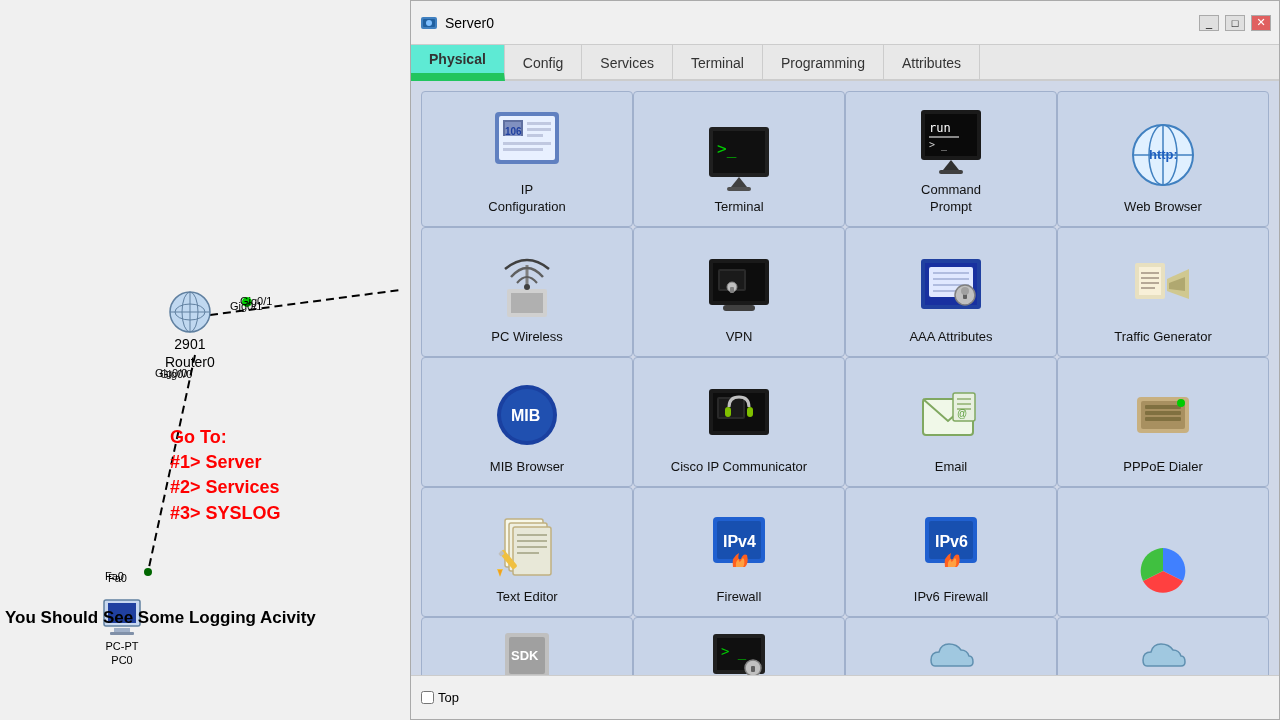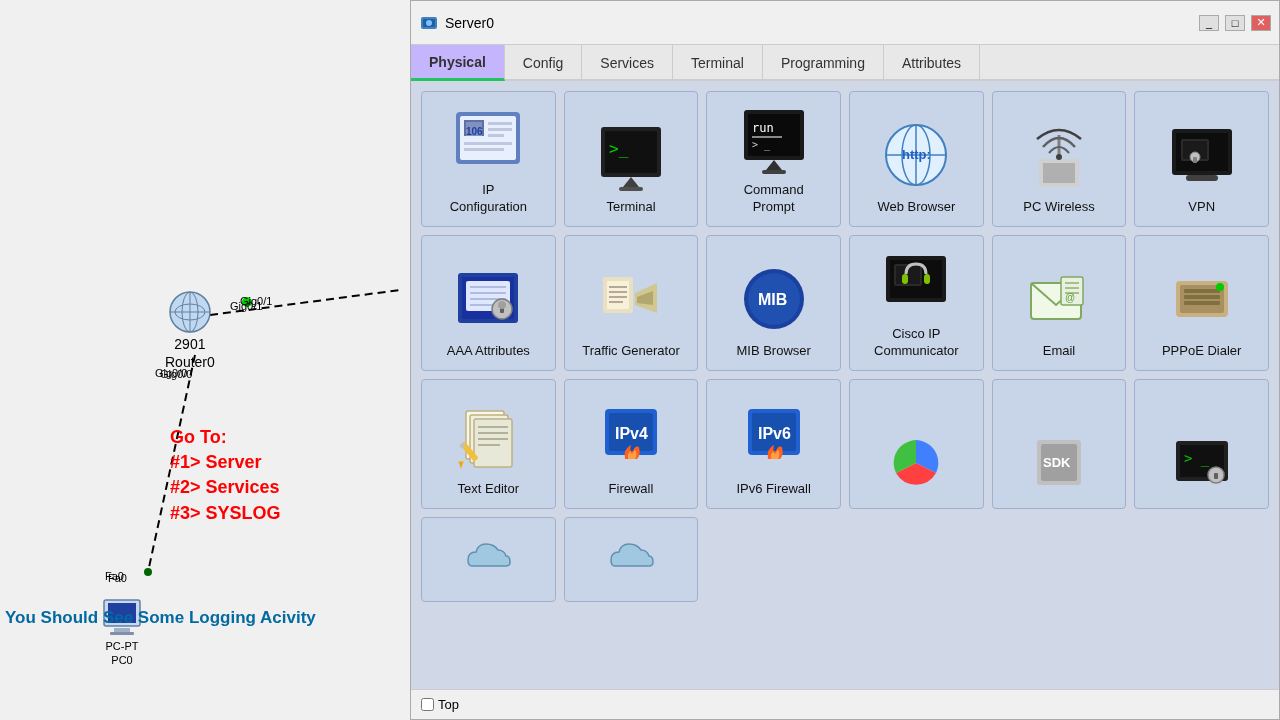--- a/index.html
+++ b/index.html
@@ -88,21 +88,21 @@
       color: #ff0000;
       font-size: 18px;
       font-weight: bold;
       font-family: Arial, sans-serif;
       line-height: 1.4;
     }
     .bottom-text {
       position: absolute;
       top: 608px;
       left: 165px;
-      color: #0369a1;
+      color: #000000;
       font-size: 20px;
       font-weight: bold;
       font-family: Arial, sans-serif;
     }
 
     
     .server-window {
       position: absolute;
       left: 410px;
       top: 0;
@@ -160,37 +160,37 @@
       padding: 0 18px;
       height: 36px;
       display: flex;
       align-items: center;
       font-size: 14px;
       cursor: pointer;
       border-right: 1px solid #ccc;
       color: #333;
     }
     .tab.active {
-      background: #c4b5fd;
-      border-bottom: 3px solid #22c55e;
+      background: #5eead4;
+      border-bottom: 8px solid #22c55e;
       margin-bottom: -2px;
       font-weight: bold;
     }
 
     
     .app-grid-container {
       flex: 1;
       overflow-y: scroll;
       background: #d0d8e8;
       padding: 10px;
     }
     .app-grid {
       display: grid;
-      grid-template-columns: repeat(6, 1fr);
-      gap: 8px;
+      grid-template-columns: repeat(4, 1fr);
+      gap: 0;
     }
     .app-tile {
       background: #c8d4e8;
       border: 1px solid #a0b0cc;
       border-radius: 4px;
       display: flex;
       flex-direction: column;
       align-items: center;
       justify-content: flex-end;
       padding: 10px 6px 10px;
@@ -212,21 +212,21 @@
       line-height: 1.3;
     }
 
     
     .bottom-bar {
       display: flex;
       align-items: center;
       padding: 4px 10px;
       background: #f0f0f0;
       border-top: 1px solid #ccc;
-      height: 30px;
+      height: 44px;
     }
     .top-checkbox {
       display: flex;
       align-items: center;
       gap: 4px;
       font-size: 13px;
     }
     .top-checkbox input {
       margin: 0;
     }

